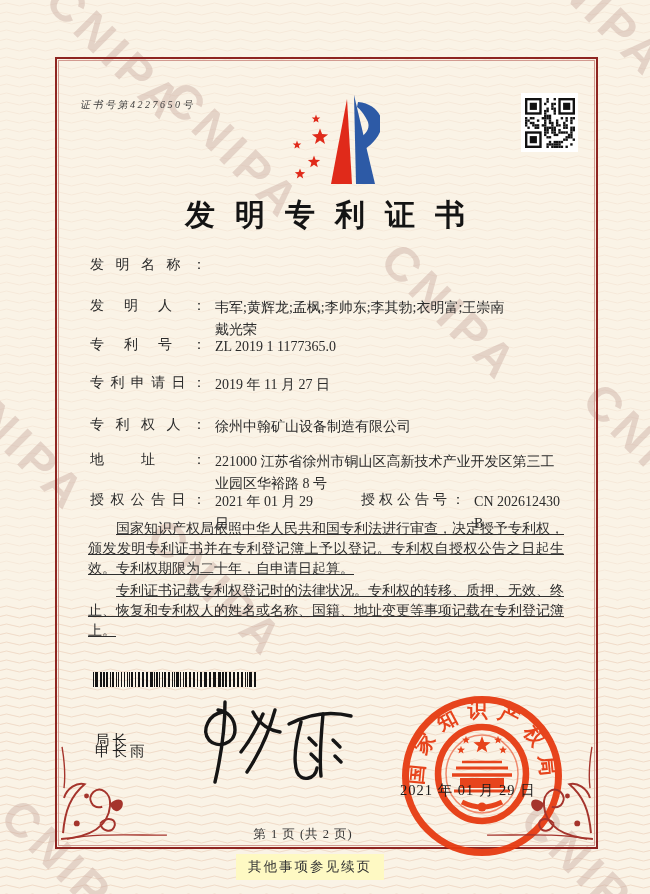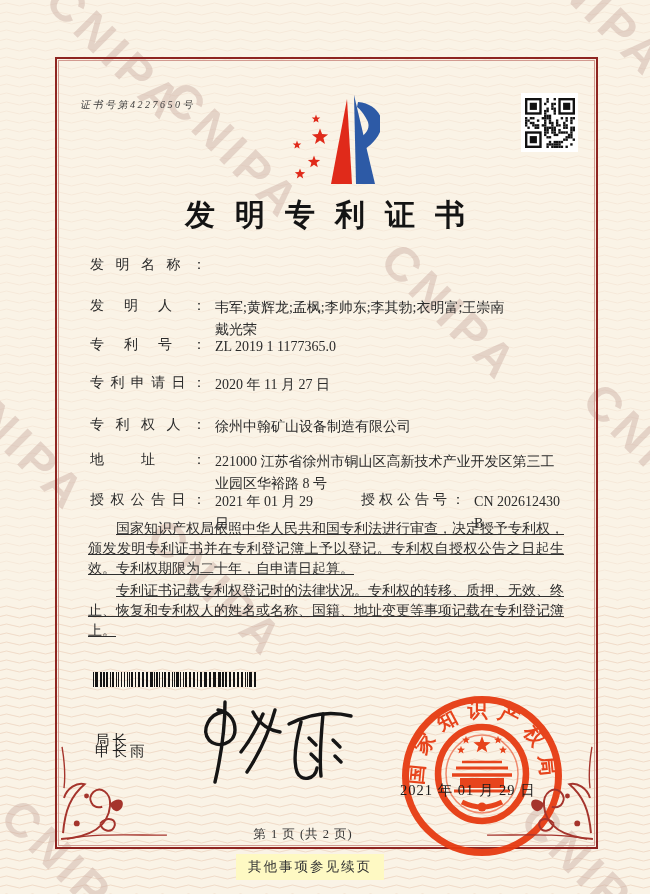--- a/index.html
+++ b/index.html
@@ -246,21 +246,21 @@
 
   <div class="abs row" style="top:374px">
     <span class="j-label">
         <span>专</span>
         <span>利</span>
         <span>申</span>
         <span>请</span>
         <span>日</span>
         <span>：</span>
       </span>
-    <span class="val">2020 年 11 月 27 日</span>
+    <span class="val">2019 年 11 月 27 日</span>
   </div>
 
   <div class="abs row" style="top:416px">
     <span class="j-label">
         <span>专</span>
         <span>利</span>
         <span>权</span>
         <span>人</span>
         <span>：</span>
       </span>

